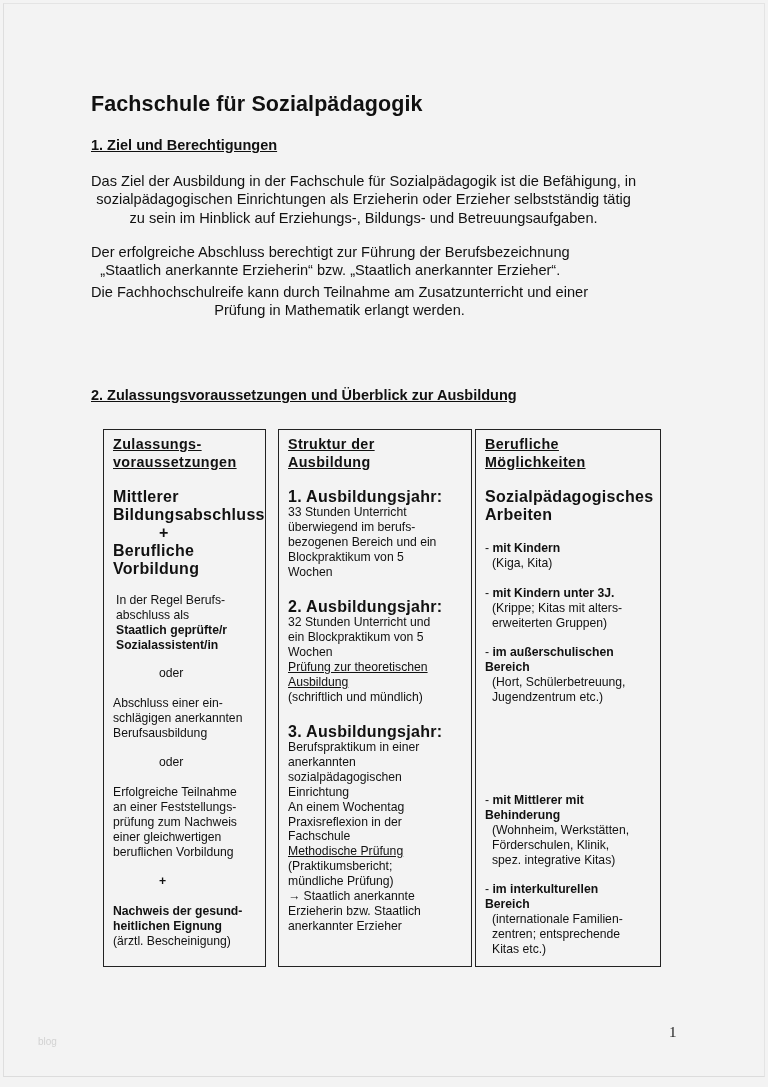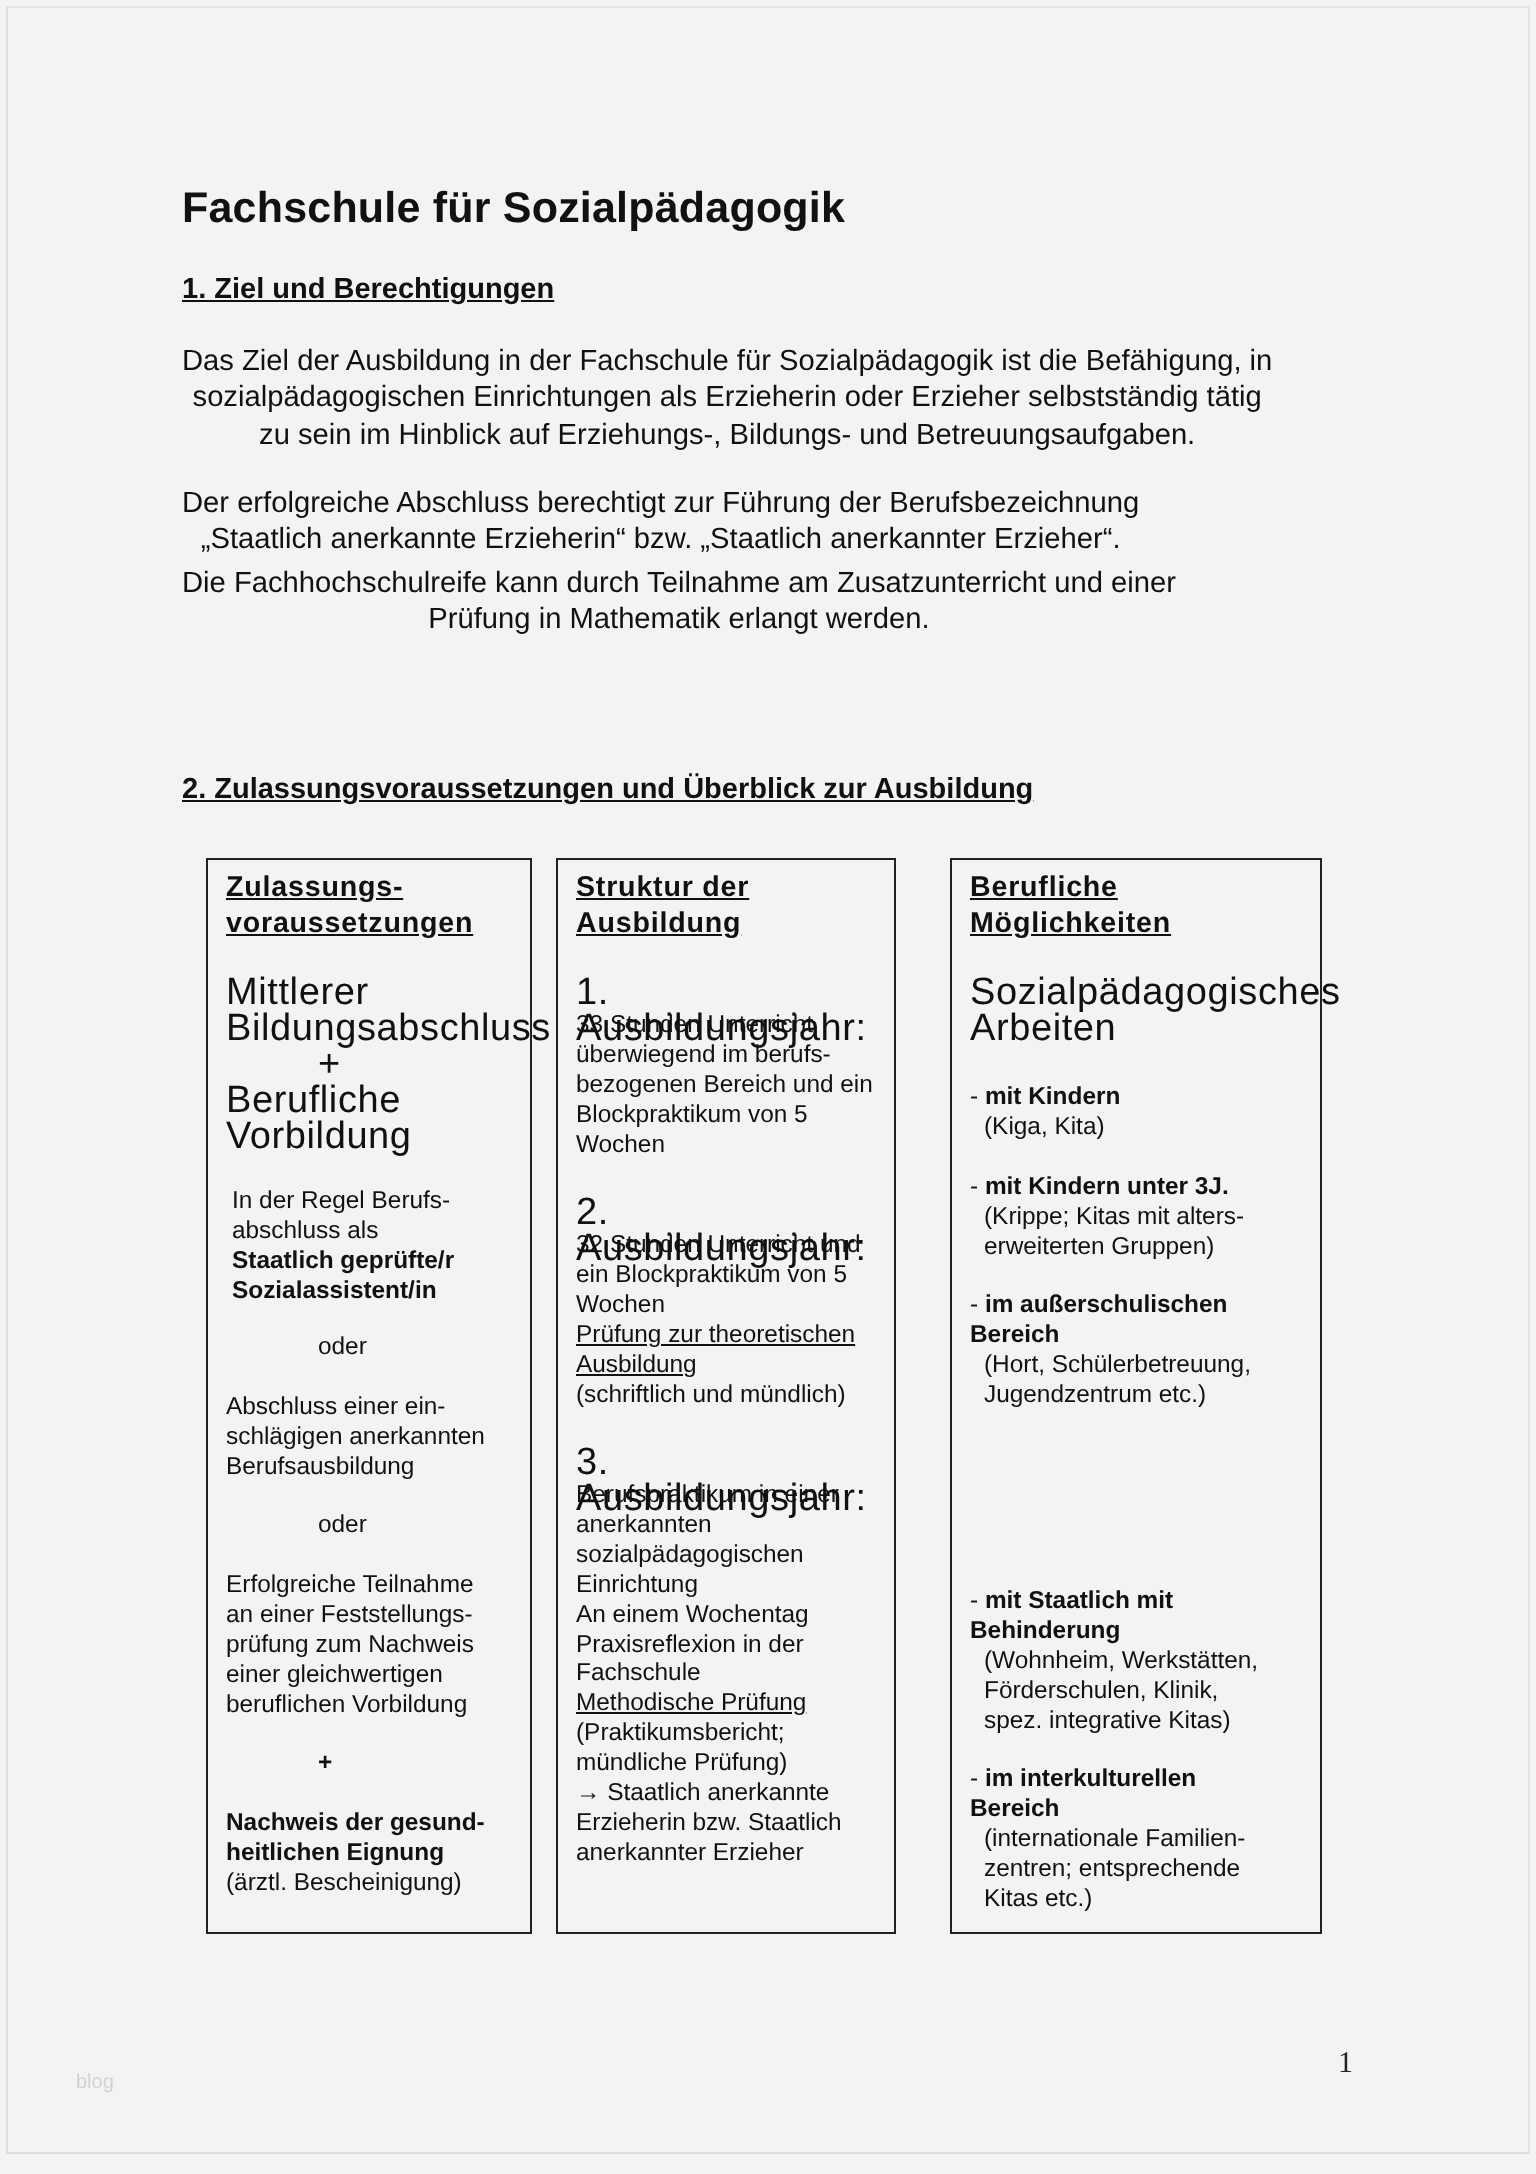--- a/index.html
+++ b/index.html
@@ -6,25 +6,25 @@
   body {
     width: 768px; height: 1087px; background: #f3f3f3; position: relative; overflow: hidden;
     font-family: "Liberation Sans", sans-serif; color: #111;
   }
   .page-frame { position: absolute; left: 3px; top: 3px; right: 3px; bottom: 10px; border-left: 1px solid #dedede; border-top: 1px solid #e4e4e4; border-right: 1px solid #e4e4e4; border-bottom: 1px solid #dcdcdc; }
   .title { position: absolute; left: 91px; top: 92px; font-size: 21.5px; font-weight: bold; margin: 0; letter-spacing: 0.1px; }
   .h2 { position: absolute; left: 91px; font-size: 14.5px; font-weight: bold; text-decoration: underline; margin: 0; }
   .para { position: absolute; left: 91px; font-size: 14.6px; line-height: 18.3px; margin: 0; white-space: pre-line; text-align: center; }
   .box { position: absolute; top: 429px; height: 538px; border: 1.4px solid #222; box-sizing: border-box; }
   .box1 { left: 103px; width: 163px; }
-  .box2 { left: 278px; width: 170px; }
+  .box2 { left: 278px; width: 194px; }
   .box3 { left: 475px; width: 186px; }
   .b { position: absolute; left: 9px; margin: 0; white-space: pre-line; }
   .bhead { font-size: 14.3px; font-weight: bold; text-decoration: underline; line-height: 17.5px; letter-spacing: 0.4px; }
-  .bbig { font-size: 19px; font-weight: normal; line-height: 18px; letter-spacing: 0.3px; }
+  .bbig { font-size: 16px; font-weight: bold; line-height: 18px; letter-spacing: 0.3px; }
   .bsm { font-size: 12.2px; line-height: 14.9px; }
   .bsmb { font-size: 12.2px; line-height: 14.9px; font-weight: bold; }
   .u { text-decoration: underline; }
   .item { position: absolute; left: 9px; font-size: 12.2px; line-height: 14.9px; margin: 0; }
   .item .lbl { font-weight: bold; }
   .item .det { padding-left: 7px; white-space: pre-line; display: block; }
   .item .lblrow { display: block; white-space: pre-line; }
   .footer-page { position: absolute; left: 669px; top: 1024px; font-family: "Liberation Serif", serif; font-size: 15px; color: #222; }
   .watermark { position: absolute; left: 38px; top: 1036px; font-size: 10px; color: #d2d2d2; }
 </style>
@@ -122,21 +122,21 @@
     <span class="det">(Krippe; Kitas mit  alters-
 erweiterten Gruppen)</span>
   </div>
   <div class="item" style="top:215px;">
     <span class="lblrow">- <span class="lbl">im außerschulischen
   Bereich</span></span>
     <span class="det">(Hort, Schülerbetreuung,
 Jugendzentrum etc.)</span>
   </div>
   <div class="item" style="top:363px;">
-    <span class="lblrow">- <span class="lbl">mit Staatlich mit
+    <span class="lblrow">- <span class="lbl">mit Mittlerer mit
   Behinderung</span></span>
     <span class="det">(Wohnheim, Werkstätten,
 Förderschulen, Klinik,
 spez. integrative Kitas)</span>
   </div>
   <div class="item" style="top:452px;">
     <span class="lblrow">- <span class="lbl">im interkulturellen
   Bereich</span></span>
     <span class="det">(internationale Familien-
 zentren; entsprechende

